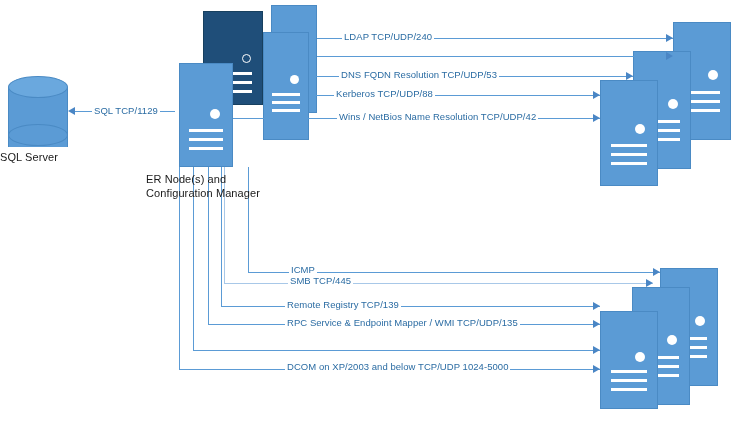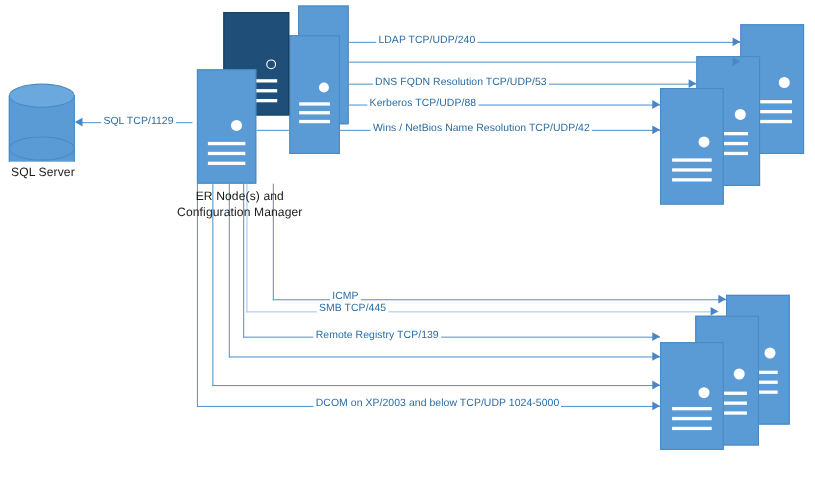--- a/index.html
+++ b/index.html
@@ -10,21 +10,21 @@
     overflow:hidden;
   }
   #diagram{position:relative;width:741px;height:439px;}
 
   
   .caption{
     position:absolute;
     color:#1a1a1a;
     font-size:11px;
     line-height:14px;
-    text-align:center;
+    text-align:left;
     white-space:pre-line;
     z-index:40;
     letter-spacing:.1px;
   }
 
   
   .conn-label{
     position:absolute;
     color:#2b6ca3;
     font-size:9.5px;
@@ -211,35 +211,36 @@
   <div class="arrow-r" style="left:593px;top:91px;"></div>
   <div class="conn-label" style="left:334px;top:89px;">Kerberos  TCP/UDP/88</div>
 
   <div class="hline" style="left:233px;top:118px;width:367px;"></div>
   <div class="arrow-r" style="left:593px;top:114px;"></div>
   <div class="conn-label" style="left:337px;top:112px;">Wins / NetBios Name Resolution  TCP/UDP/42</div>
 
   <div class="vline" style="left:248px;top:167px;height:106px;"></div>
   <div class="hline" style="left:248px;top:272px;width:412px;"></div>
   <div class="arrow-r" style="left:653px;top:268px;"></div>
-  <div class="conn-label" style="left:300px;top:265px;text-align:center;">ICMP</div>
+  <div class="conn-label" style="left:289px;top:265px;text-align:center;">ICMP</div>
 
   <div class="vline pale" style="left:224px;top:167px;height:117px;"></div>
   <div class="hline pale" style="left:224px;top:283px;width:429px;"></div>
   <div class="arrow-r" style="left:646px;top:279px;"></div>
   <div class="conn-label" style="left:288px;top:276px;">SMB TCP/445</div>
 
   <div class="vline" style="left:221px;top:167px;height:140px;"></div>
   <div class="hline" style="left:221px;top:306px;width:379px;"></div>
   <div class="arrow-r" style="left:593px;top:302px;"></div>
   <div class="conn-label" style="left:285px;top:300px;">Remote Registry TCP/139</div>
 
   <div class="vline" style="left:208px;top:167px;height:158px;"></div>
   <div class="hline" style="left:208px;top:324px;width:392px;"></div>
   <div class="arrow-r" style="left:593px;top:320px;"></div>
+  <div class="conn-label" style="left:285px;top:318px;">RPC Service &amp; Endpoint Mapper / WMI TCP/UDP/135</div>
 
   <div class="vline" style="left:193px;top:167px;height:184px;"></div>
   <div class="hline" style="left:193px;top:350px;width:407px;"></div>
   <div class="arrow-r" style="left:593px;top:346px;"></div>
 
   <div class="vline" style="left:179px;top:167px;height:203px;"></div>
   <div class="hline" style="left:179px;top:369px;width:421px;"></div>
   <div class="arrow-r" style="left:593px;top:365px;"></div>
   <div class="conn-label" style="left:285px;top:362px;">DCOM on XP/2003 and below TCP/UDP 1024-5000</div>
 

